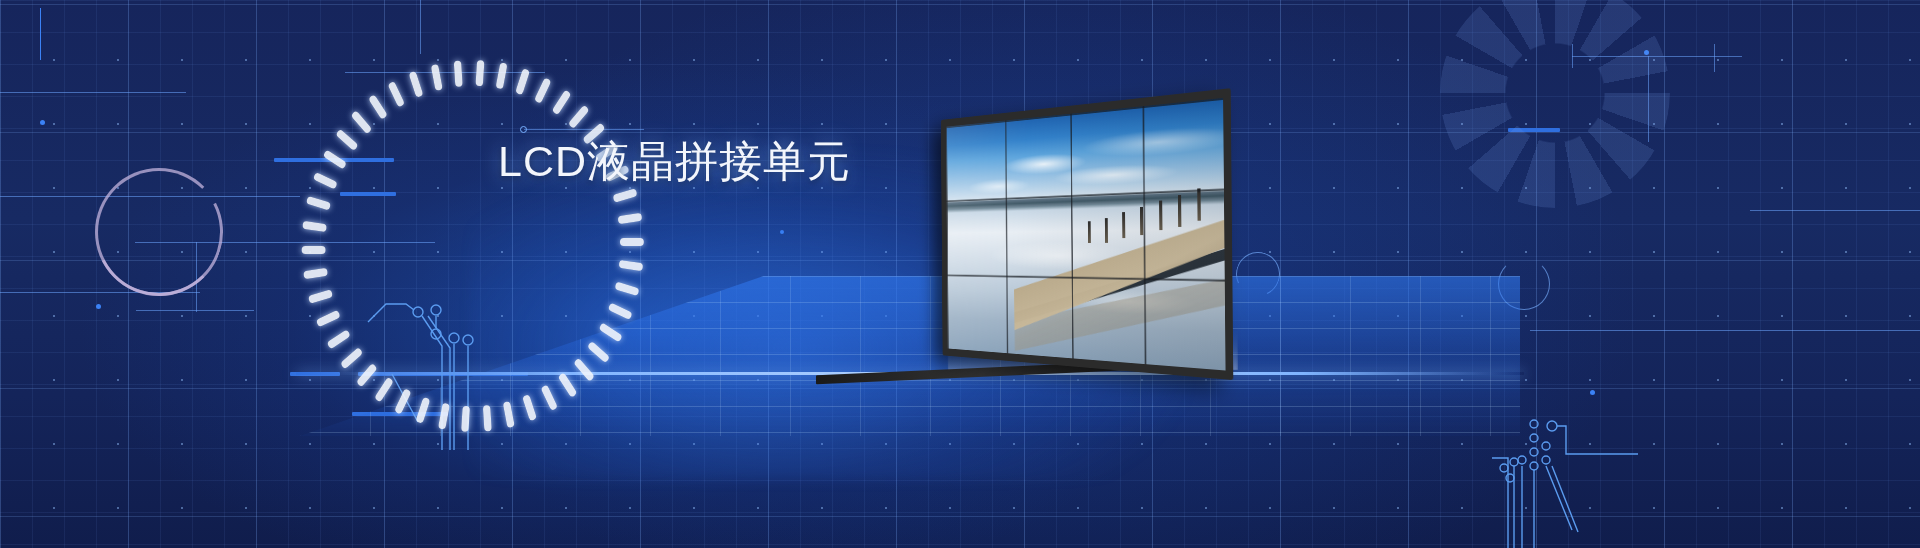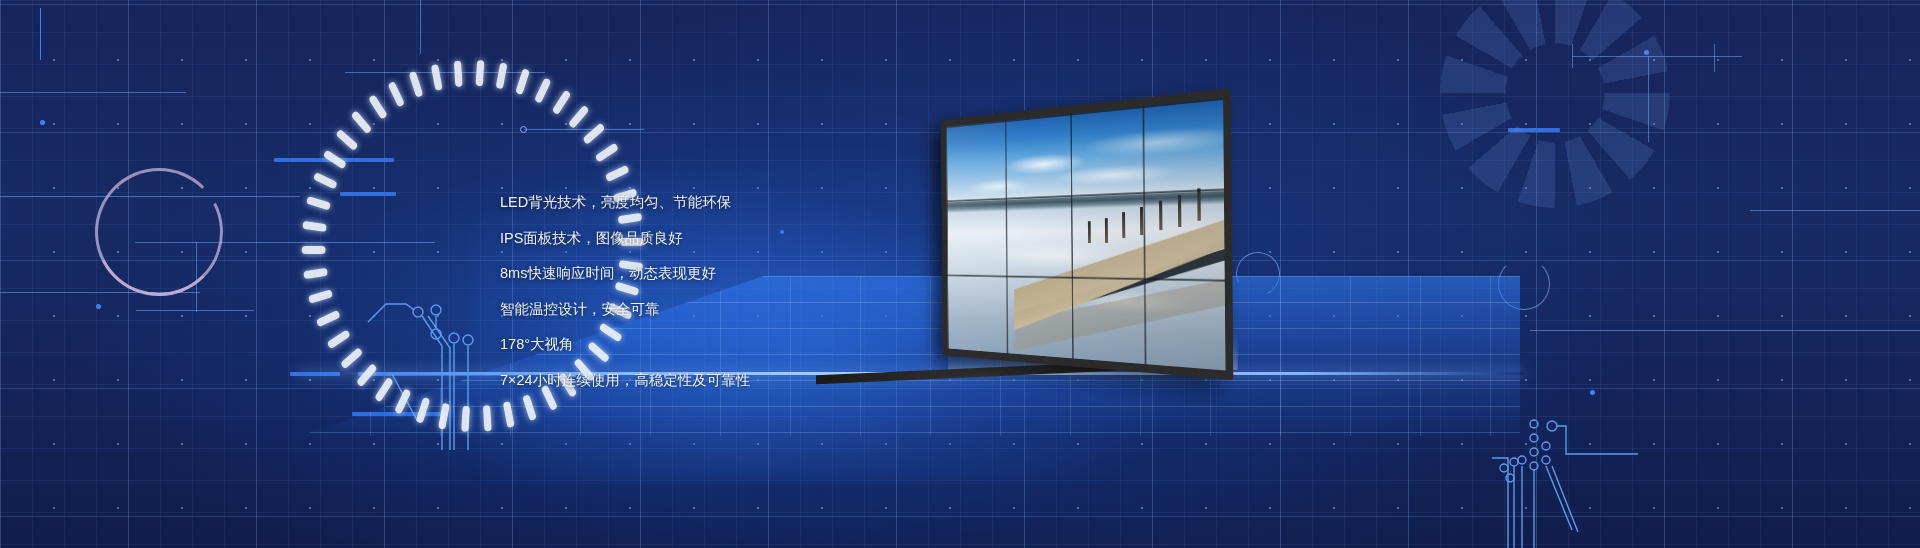--- a/index.html
+++ b/index.html
@@ -355,29 +355,22 @@
       <i style="transform: rotate(297.391deg) translate(0px, -4px); margin-left: 0px;"></i>
       <i style="transform: rotate(305.217deg) translate(0px, -4px); margin-left: 0px;"></i>
       <i style="transform: rotate(313.043deg) translate(0px, -4px); margin-left: 0px;"></i>
       <i style="transform: rotate(320.87deg) translate(0px, -4px); margin-left: 0px;"></i>
       <i style="transform: rotate(328.696deg) translate(0px, -4px); margin-left: 0px;"></i>
       <i style="transform: rotate(336.522deg) translate(0px, -4px); margin-left: 0px;"></i>
       <i style="transform: rotate(344.348deg) translate(0px, -4px); margin-left: 0px;"></i>
       <i style="transform: rotate(352.174deg) translate(0px, -4px); margin-left: 0px;"></i>
     </div>
 
-
-  <div class="features">
-    <div class="feature">LED背光技术，亮度均匀、节能环保</div>
-    <div class="feature">IPS面板技术，图像品质良好</div>
-    <div class="feature">8ms快速响应时间，动态表现更好</div>
-    <div class="feature">智能温控设计，安全可靠</div>
-    <div class="feature">178°大视角</div>
-    <div class="feature">7×24小时连续使用，高稳定性及可靠性</div>
-  </div>
+  <div class="title">LCD液晶拼接单元</div>
+
 
   <div class="wall-reflection"></div>
   <div class="wall-base"></div>
   <div class="wall-wrap">
     <div class="wall">
       <div class="bezel">
         <div class="screen">
           <div class="sky-clouds"></div>
           <div class="shore"></div>
           <div class="water-clouds"></div>

